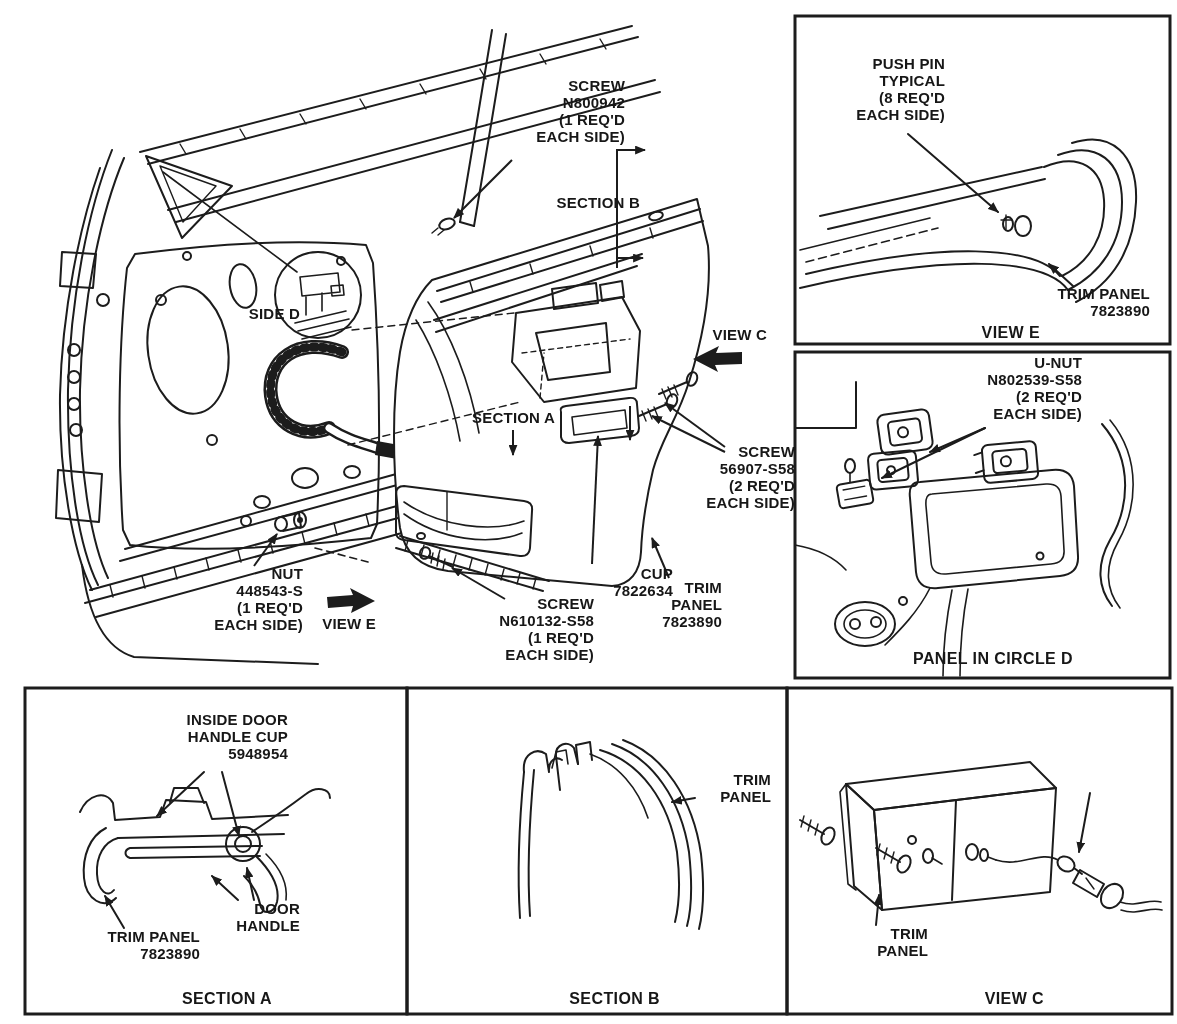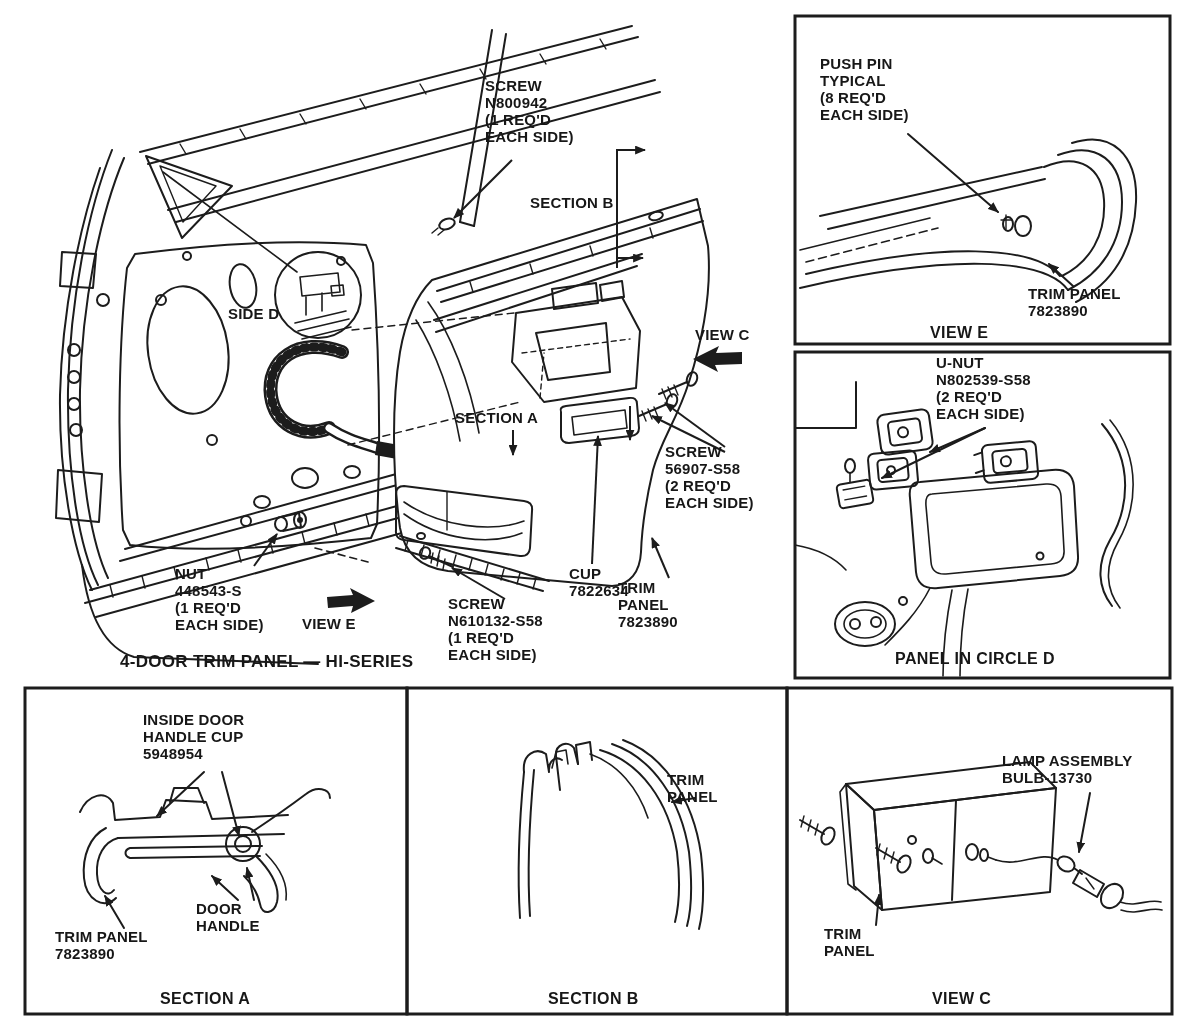--- a/index.html
+++ b/index.html
@@ -1,20 +1,20 @@
 <!DOCTYPE html>
 <html><head>
 <meta charset="utf-8">
 <style>
   html,body{margin:0;padding:0;background:#e8e8e8;}
   #stage{position:relative;width:1177px;height:1024px;background:#ffffff;overflow:hidden;
          font-family:"Liberation Sans",sans-serif;}
   #art{position:absolute;left:0;top:0;}
   .lbl{position:absolute;font-weight:700;font-size:15px;line-height:1.13;color:#171717;
-       text-align:left;white-space:pre-line;letter-spacing:.2px;}
+       text-align:right;white-space:pre-line;letter-spacing:.2px;}
   .cap{font-size:16px;letter-spacing:.4px;}
   .figcap{font-size:17px;letter-spacing:.3px;}
 </style>
 </head>
 <body>
 
 <div id="stage">
 
 <svg id="art" width="1177" height="1024" viewBox="0 0 1177 1024">
   <defs>
@@ -297,21 +297,20 @@
   <div class="lbl" style="left:302px;top:616px;width:74px">VIEW E</div>
   <div class="lbl" style="left:448px;top:596px;width:146px">SCREW
 N610132-S58
 (1 REQ'D
 EACH SIDE)</div>
   <div class="lbl" style="left:569px;top:566px;width:104px">CUP
 7822634</div>
   <div class="lbl" style="left:618px;top:580px;width:104px">TRIM
 PANEL
 7823890</div>
-  <div class="lbl figcap" style="left:120px;top:652px;width:370px">4-DOOR TRIM PANEL — HI-SERIES</div>
 
   <div class="lbl" style="left:820px;top:56px;width:125px">PUSH PIN
 TYPICAL
 (8 REQ'D
 EACH SIDE)</div>
   <div class="lbl" style="left:1028px;top:286px;width:122px">TRIM PANEL
 7823890</div>
   <div class="lbl cap" style="left:930px;top:324px;width:110px">VIEW E</div>
 
   <div class="lbl" style="left:936px;top:355px;width:146px">U-NUT
@@ -326,19 +325,17 @@
   <div class="lbl" style="left:55px;top:929px;width:145px">TRIM PANEL
 7823890</div>
   <div class="lbl" style="left:196px;top:901px;width:104px">DOOR
 HANDLE</div>
   <div class="lbl cap" style="left:160px;top:990px;width:112px">SECTION A</div>
 
   <div class="lbl" style="left:667px;top:772px;width:104px">TRIM
 PANEL</div>
   <div class="lbl cap" style="left:548px;top:990px;width:112px">SECTION B</div>
 
-  <div class="lbl" style="left:1002px;top:753px;width:165px">LAMP ASSEMBLY
-BULB-13730</div>
   <div class="lbl" style="left:824px;top:926px;width:104px">TRIM
 PANEL</div>
   <div class="lbl cap" style="left:932px;top:990px;width:112px">VIEW C</div>
 
 </div>
 
 </body></html>

